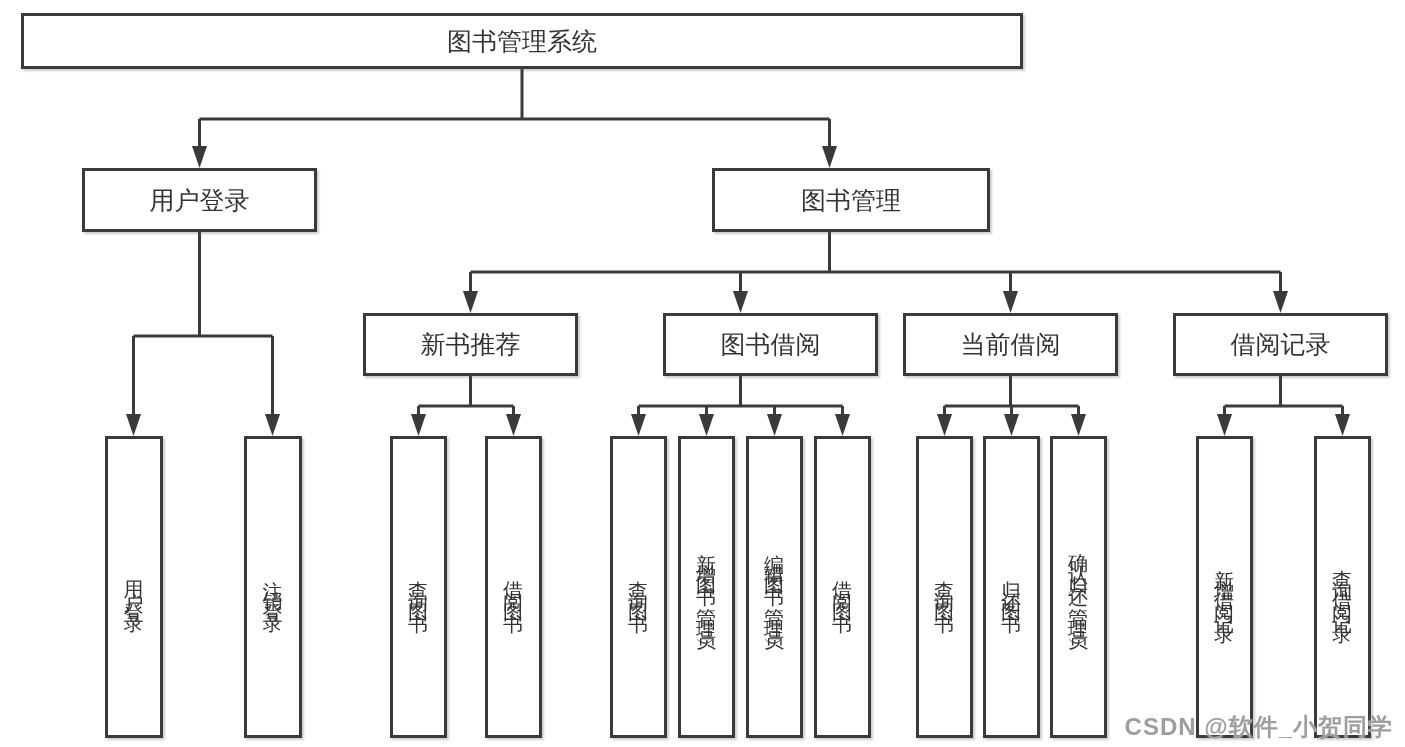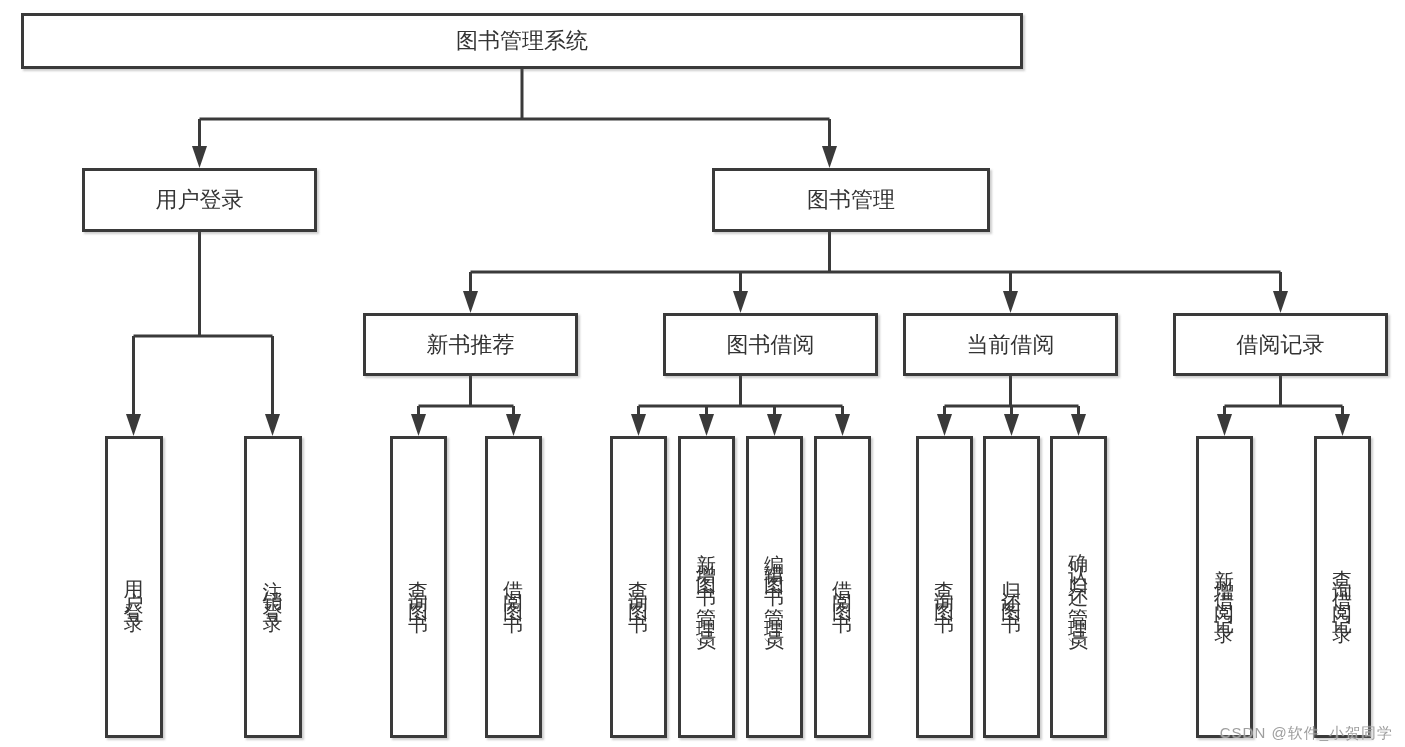--- a/index.html
+++ b/index.html
@@ -21,38 +21,39 @@
     position:absolute;
     box-sizing:border-box;
     border:3px solid var(--line);
     background:#ffffff;
     color:var(--text);
     display:flex;
     align-items:center;
     justify-content:center;
     box-shadow:2px 2px 2px rgba(90,90,90,0.30);
   }
-  .h-box{font-size:22px;}
+  .h-box{font-size:25px;}
   .v-box{font-size:20px;}
   .v-box .v-label{
     writing-mode:vertical-rl;
     text-orientation:mixed;
     letter-spacing:11px;
     line-height:1.0;
     white-space:nowrap;
   }
   .watermark{
     position:absolute;
     right:12px;
     bottom:4px;
-    font-size:15px;
+    font-size:24px;
     color:var(--wm);
     letter-spacing:1px;
     z-index:5;
     text-shadow:0 0 2px rgba(255,255,255,0.8);
+    font-weight:bold;
   }
 </style>
 </head>
 <body>
 
 <div class="stage">
 
   <svg class="connectors" width="1405" height="747" viewBox="0 0 1405 747">
       <line x1="522" y1="69" x2="522" y2="119" stroke="var(--line)" stroke-width="3"></line>
       <line x1="199.5" y1="119" x2="829.5" y2="119" stroke="var(--line)" stroke-width="3"></line>

